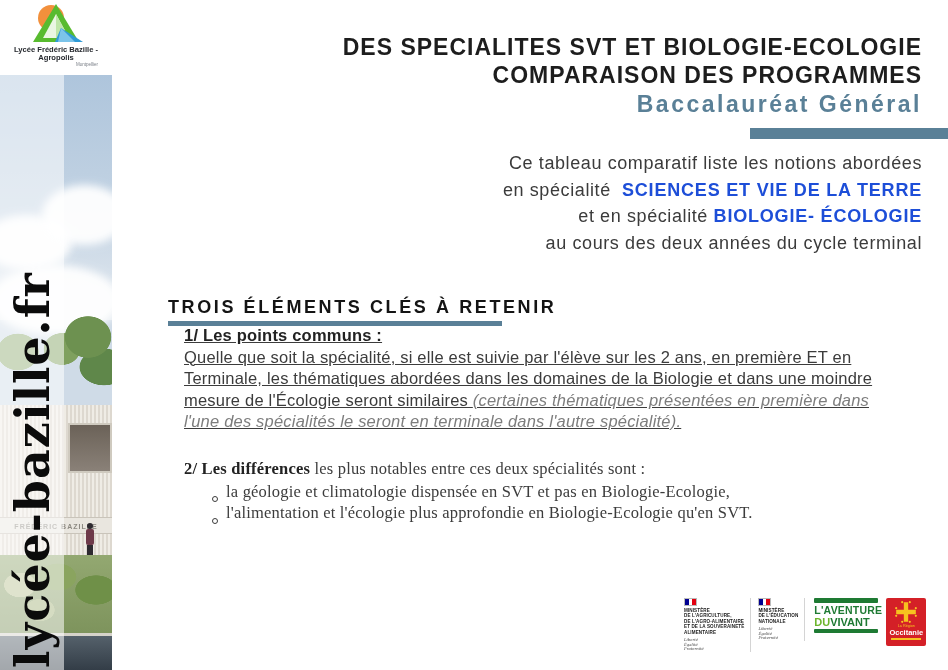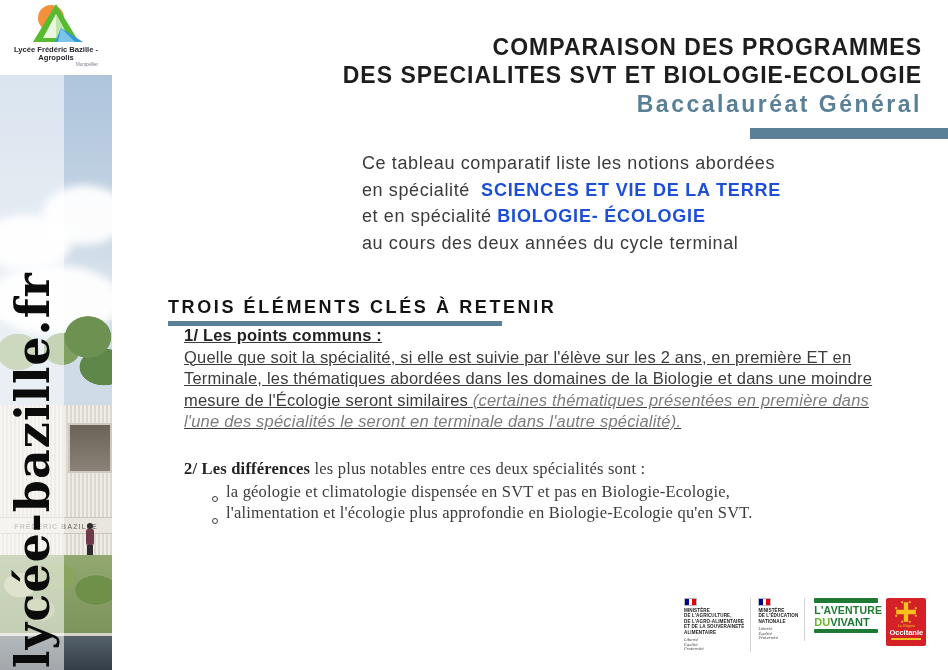--- a/index.html
+++ b/index.html
@@ -55,21 +55,21 @@
                    font-family:"DejaVu Serif", serif; font-weight:bold; font-size:46px; color:#0b0b0b;
                    letter-spacing:1px; z-index:6; white-space:nowrap; }
 
   
   .header { position:absolute; right:26px; top:33px; text-align:right; z-index:2; }
   .title-line { font-size:23px; font-weight:bold; color:#1d1d1d; letter-spacing:1px; line-height:28px; white-space:nowrap; }
   .subtitle { font-size:23px; font-weight:bold; color:#5a8097; letter-spacing:2.5px; line-height:29px; margin-top:1px; white-space:nowrap; }
   .teal-bar { position:absolute; left:750px; top:128px; width:198px; height:11px; background:#5a8097; }
 
   
-  .intro { position:absolute; right:26px; top:150px; width:560px; 
+  .intro { position:absolute; right:26px; top:150px; width:560px; text-align:right;
            color:#3b3b3b; font-size:18px; line-height:26.5px; letter-spacing:0.6px; z-index:2; }
   .intro b { color:#1d4ed8; letter-spacing:0.8px; }
 
   
   .section-heading { position:absolute; left:168px; top:297px; font-size:18px; font-weight:bold;
                      color:#141414; letter-spacing:2.6px; white-space:nowrap; z-index:2; }
   .heading-underline { position:absolute; left:168px; top:321px; width:334px; height:4.5px; background:#5a8097; }
 
   .pt { position:absolute; left:184px; width:696px; color:#3c3c3c; font-size:16.5px;
         line-height:21.5px; letter-spacing:0.2px; z-index:2; }
@@ -144,22 +144,22 @@
       </div>
       <div class="bushes"></div>
       <div class="road"></div>
       <div class="photo-overlay"></div>
     </div>
 
     <div class="vertical-site">lycée-bazille.fr</div>
   </aside>
 
   <header class="header">
+    <div class="title-line">DES SPECIALITES SVT ET BIOLOGIE-ECOLOGIE</div>
     <div class="title-line">COMPARAISON DES PROGRAMMES</div>
-    <div class="title-line">DES SPECIALITES SVT ET BIOLOGIE-ECOLOGIE</div>
     <div class="subtitle">Baccalauréat Général</div>
   </header>
   <div class="teal-bar"></div>
 
   <div class="intro">
     <div>Ce tableau comparatif liste les notions abordées</div>
     <div><span>en spécialité </span>&nbsp;<b>SCIENCES ET VIE DE LA TERRE</b></div>
     <div><span>et en spécialité </span><b>BIOLOGIE- ÉCOLOGIE</b></div>
     <div>au cours des deux années du cycle terminal</div>
   </div>

